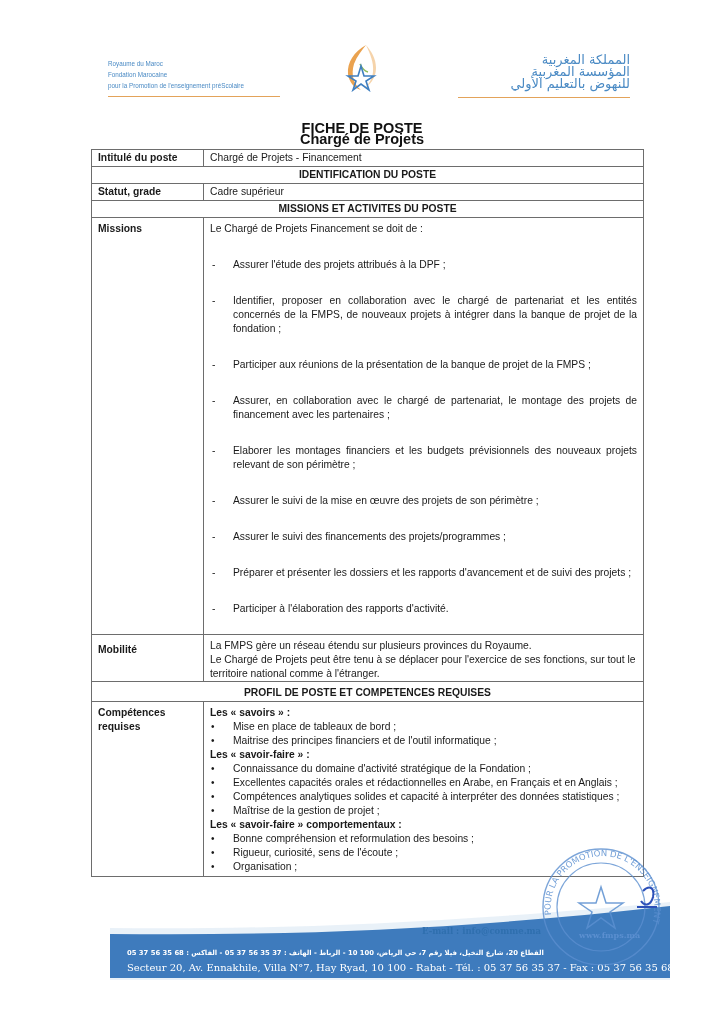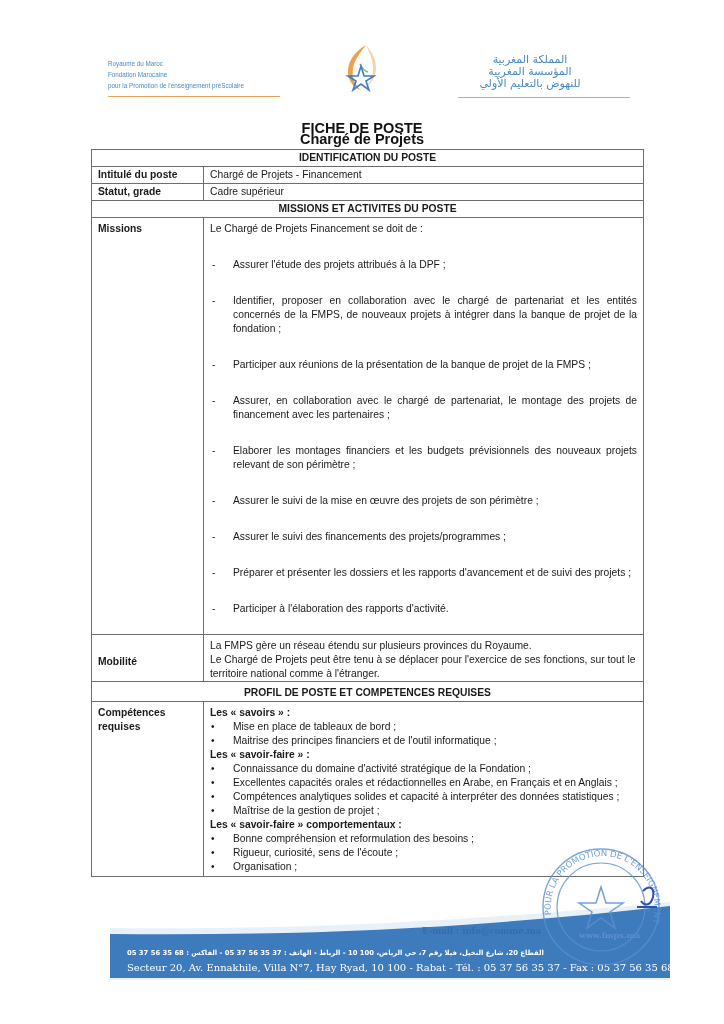--- a/index.html
+++ b/index.html
@@ -1,21 +1,21 @@
 <!DOCTYPE html>
 <html><head>
 <meta charset="utf-8">
 <style>
   * { box-sizing: border-box; margin: 0; padding: 0; }
   html, body { width: 724px; height: 1024px; background: #ffffff; overflow: hidden; }
   body { position: relative; font-family: "Liberation Sans", "DejaVu Sans", sans-serif; color: #1a1a1a; }
 
   .hdr-left { position: absolute; left: 108px; top: 58px; width: 190px; font-size: 6.3px; line-height: 11px; color: #4a8ac4; }
   .hdr-left .rule { position: absolute; left: 0; top: 38px; width: 172px; height: 1px; background: #e3a35a; }
-  .hdr-right { position: absolute; right: 94px; top: 54px; width: 200px; text-align: center; font-size: 11px; line-height: 12px; color: #4a8ac4; direction: rtl; font-family: "DejaVu Sans", sans-serif; }
+  .hdr-right { position: absolute; right: 94px; top: 54px; width: 200px; text-align: right; font-size: 13px; line-height: 12px; color: #4a8ac4; direction: rtl; font-family: "DejaVu Sans", sans-serif; }
   .hdr-right .rule { position: absolute; right: 0; top: 43px; width: 172px; height: 1px; background: #e3a35a; }
   .logo { position: absolute; left: 340px; top: 44px; width: 42px; height: 48px; }
 
   .title { position: absolute; left: 0; width: 724px; text-align: center; font-weight: bold; color: #111; font-size: 14.5px; }
   .title1 { top: 120px; }
   .title2 { top: 131px; }
 
   table.fiche { position: absolute; left: 91px; top: 149px; width: 553px; border-collapse: collapse; font-size: 10.3px; line-height: 14px; }
   table.fiche td { border: 1px solid #6d6d6d; vertical-align: top; padding: 1px 6px; }
   table.fiche td.lbl { width: 112px; font-weight: bold; }
@@ -58,25 +58,25 @@
   <div>للنهوض بالتعليم الأولي</div>
   <div class="rule"></div>
 </div>
 
 <div class="title title1">FICHE DE POSTE</div>
 <div class="title title2">Chargé de Projets</div>
 
 <table class="fiche">
   <tbody>
       <tr>
-    <td class="sec" colspan="2">IDENTIFICATION DU POSTE</td>
+    <td class="lbl">Intitulé du poste</td>
+    <td>Chargé de Projets - Financement</td>
   </tr>
   <tr>
-    <td class="lbl">Intitulé du poste</td>
-    <td>Chargé de Projets - Financement</td>
+    <td class="sec" colspan="2">IDENTIFICATION DU POSTE</td>
   </tr>
   <tr>
     <td class="lbl">Statut, grade</td>
     <td>Cadre supérieur</td>
   </tr>
   <tr>
     <td class="sec" colspan="2">MISSIONS ET ACTIVITES DU POSTE</td>
   </tr>
   <tr>
     <td class="lbl" style="padding-top:4px">Missions</td>
@@ -89,21 +89,21 @@
         <li>Assurer, en collaboration avec le chargé de partenariat, le montage des projets de financement avec les partenaires ;</li>
         <li>Elaborer les montages financiers et les budgets prévisionnels des nouveaux projets relevant de son périmètre ;</li>
         <li>Assurer le suivi de la mise en œuvre des projets de son périmètre ;</li>
         <li>Assurer le suivi des financements des projets/programmes ;</li>
         <li>Préparer et présenter les dossiers et les rapports d'avancement et de suivi des projets ;</li>
         <li>Participer à l'élaboration des rapports d'activité.</li>
       </ul>
     </td>
   </tr>
   <tr>
-    <td class="lbl" style="padding-top:20px">Mobilité</td>
+    <td class="lbl" style="padding-top:8px">Mobilité</td>
     <td style="padding-top:4px; padding-bottom:0">
       <div>La FMPS gère un réseau étendu sur plusieurs provinces du Royaume.</div>
       <div>Le Chargé de Projets peut être tenu à se déplacer pour l'exercice de ses fonctions, sur tout le territoire national comme à l'étranger.</div>
     </td>
   </tr>
   <tr>
     <td class="sec" colspan="2" style="padding-top:4px">PROFIL DE POSTE ET COMPETENCES REQUISES</td>
   </tr>
   <tr>
     <td class="lbl" style="padding-top:4px; padding-right:30px">Compétences requises</td>

